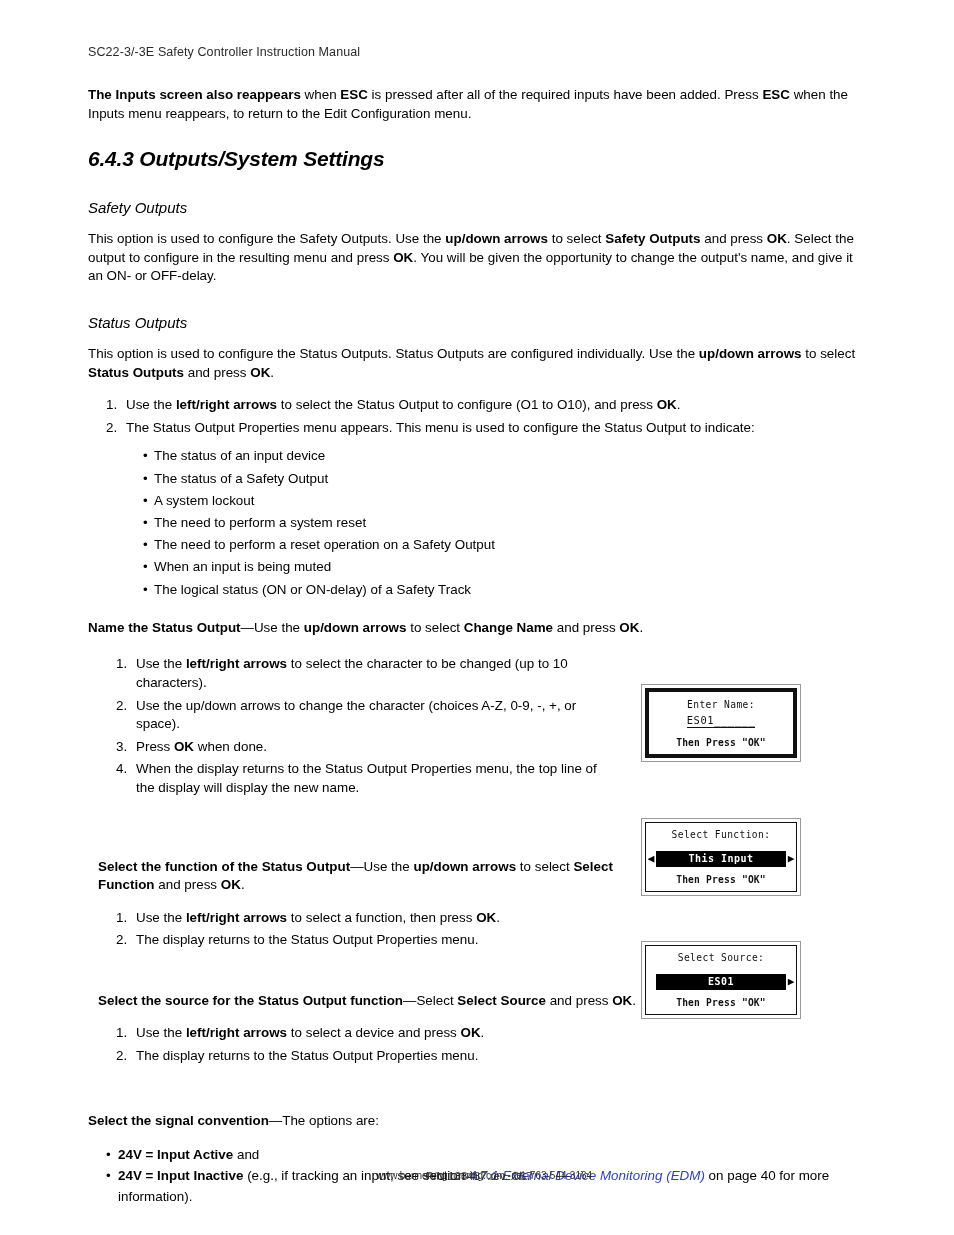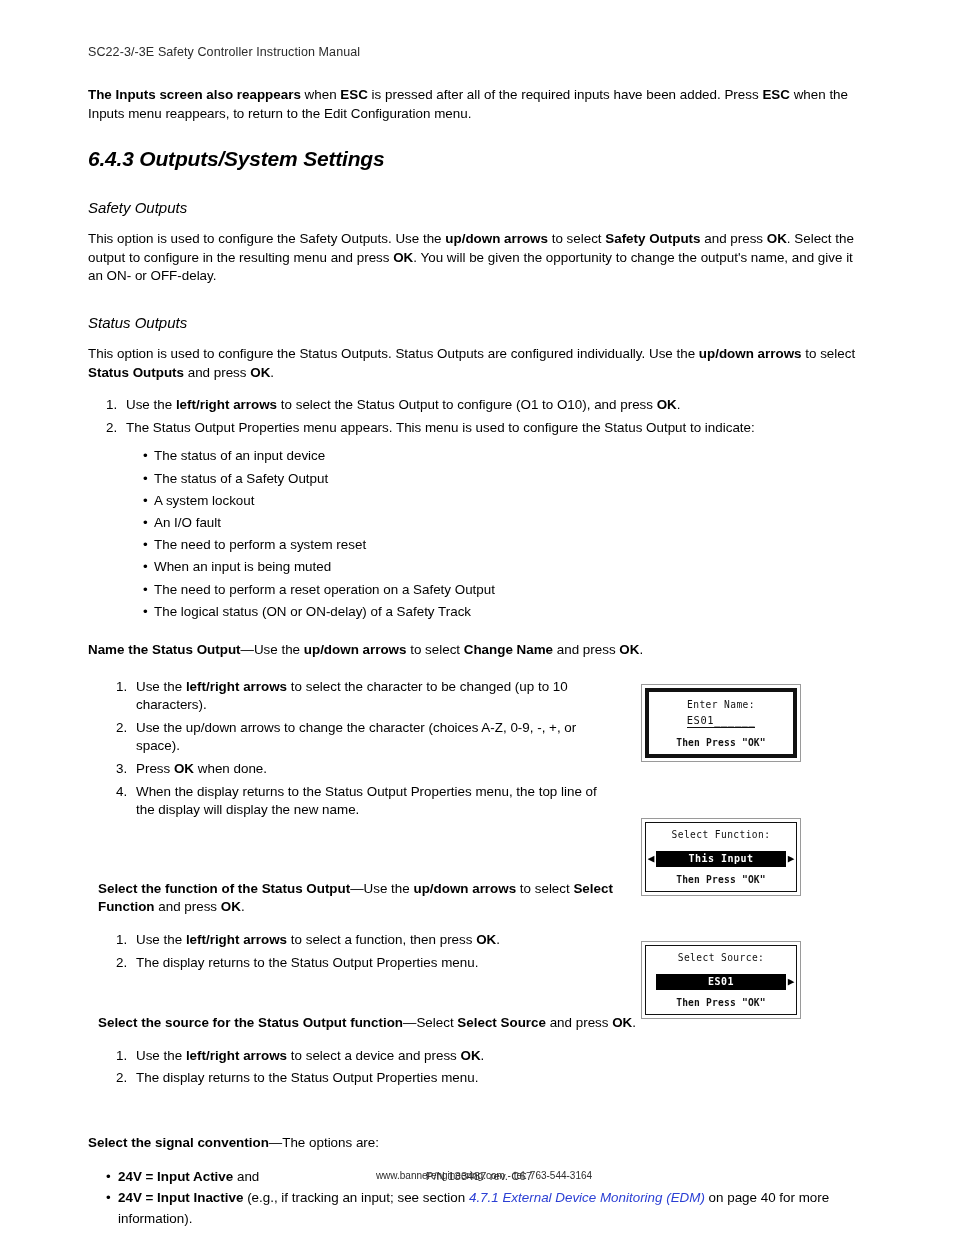--- a/index.html
+++ b/index.html
@@ -236,24 +236,23 @@
 
     <ol class="numlist">
       <li><span>Use the </span><b>left/right arrows</b><span> to select the Status Output to configure (O1 to O10), and press </span><b>OK</b><span>.</span></li>
       <li><span>The Status Output Properties menu appears. This menu is used to configure the Status Output to indicate:</span></li>
     </ol>
 
     <ul class="bullets">
       <li>The status of an input device</li>
       <li>The status of a Safety Output</li>
       <li>A system lockout</li>
-      <li>An I/O fault</li>
       <li>The need to perform a system reset</li>
+      <li>The need to perform a reset operation on a Safety Output</li>
       <li>When an input is being muted</li>
-      <li>The need to perform a reset operation on a Safety Output</li>
       <li>The logical status (ON or ON-delay) of a Safety Track</li>
     </ul>
 
     <p class="body" style="margin-top:18px;"><b>Name the Status Output</b><span>—Use the </span><b>up/down arrows</b><span> to select </span><b>Change Name</b><span> and press </span><b>OK</b><span>.</span></p>
 
     <ol class="numlist indent2" style="margin-top:18px; width:520px;">
       <li><span>Use the </span><b>left/right arrows</b><span> to select the character to be changed (up to 10 characters).</span></li>
       <li><span>Use the up/down arrows to change the character (choices A-Z, 0-9, -, +, or space).</span></li>
       <li><span>Press </span><b>OK</b><span> when done.</span></li>
       <li><span>When the display returns to the Status Output Properties menu, the top line of the display will display the new name.</span></li>

